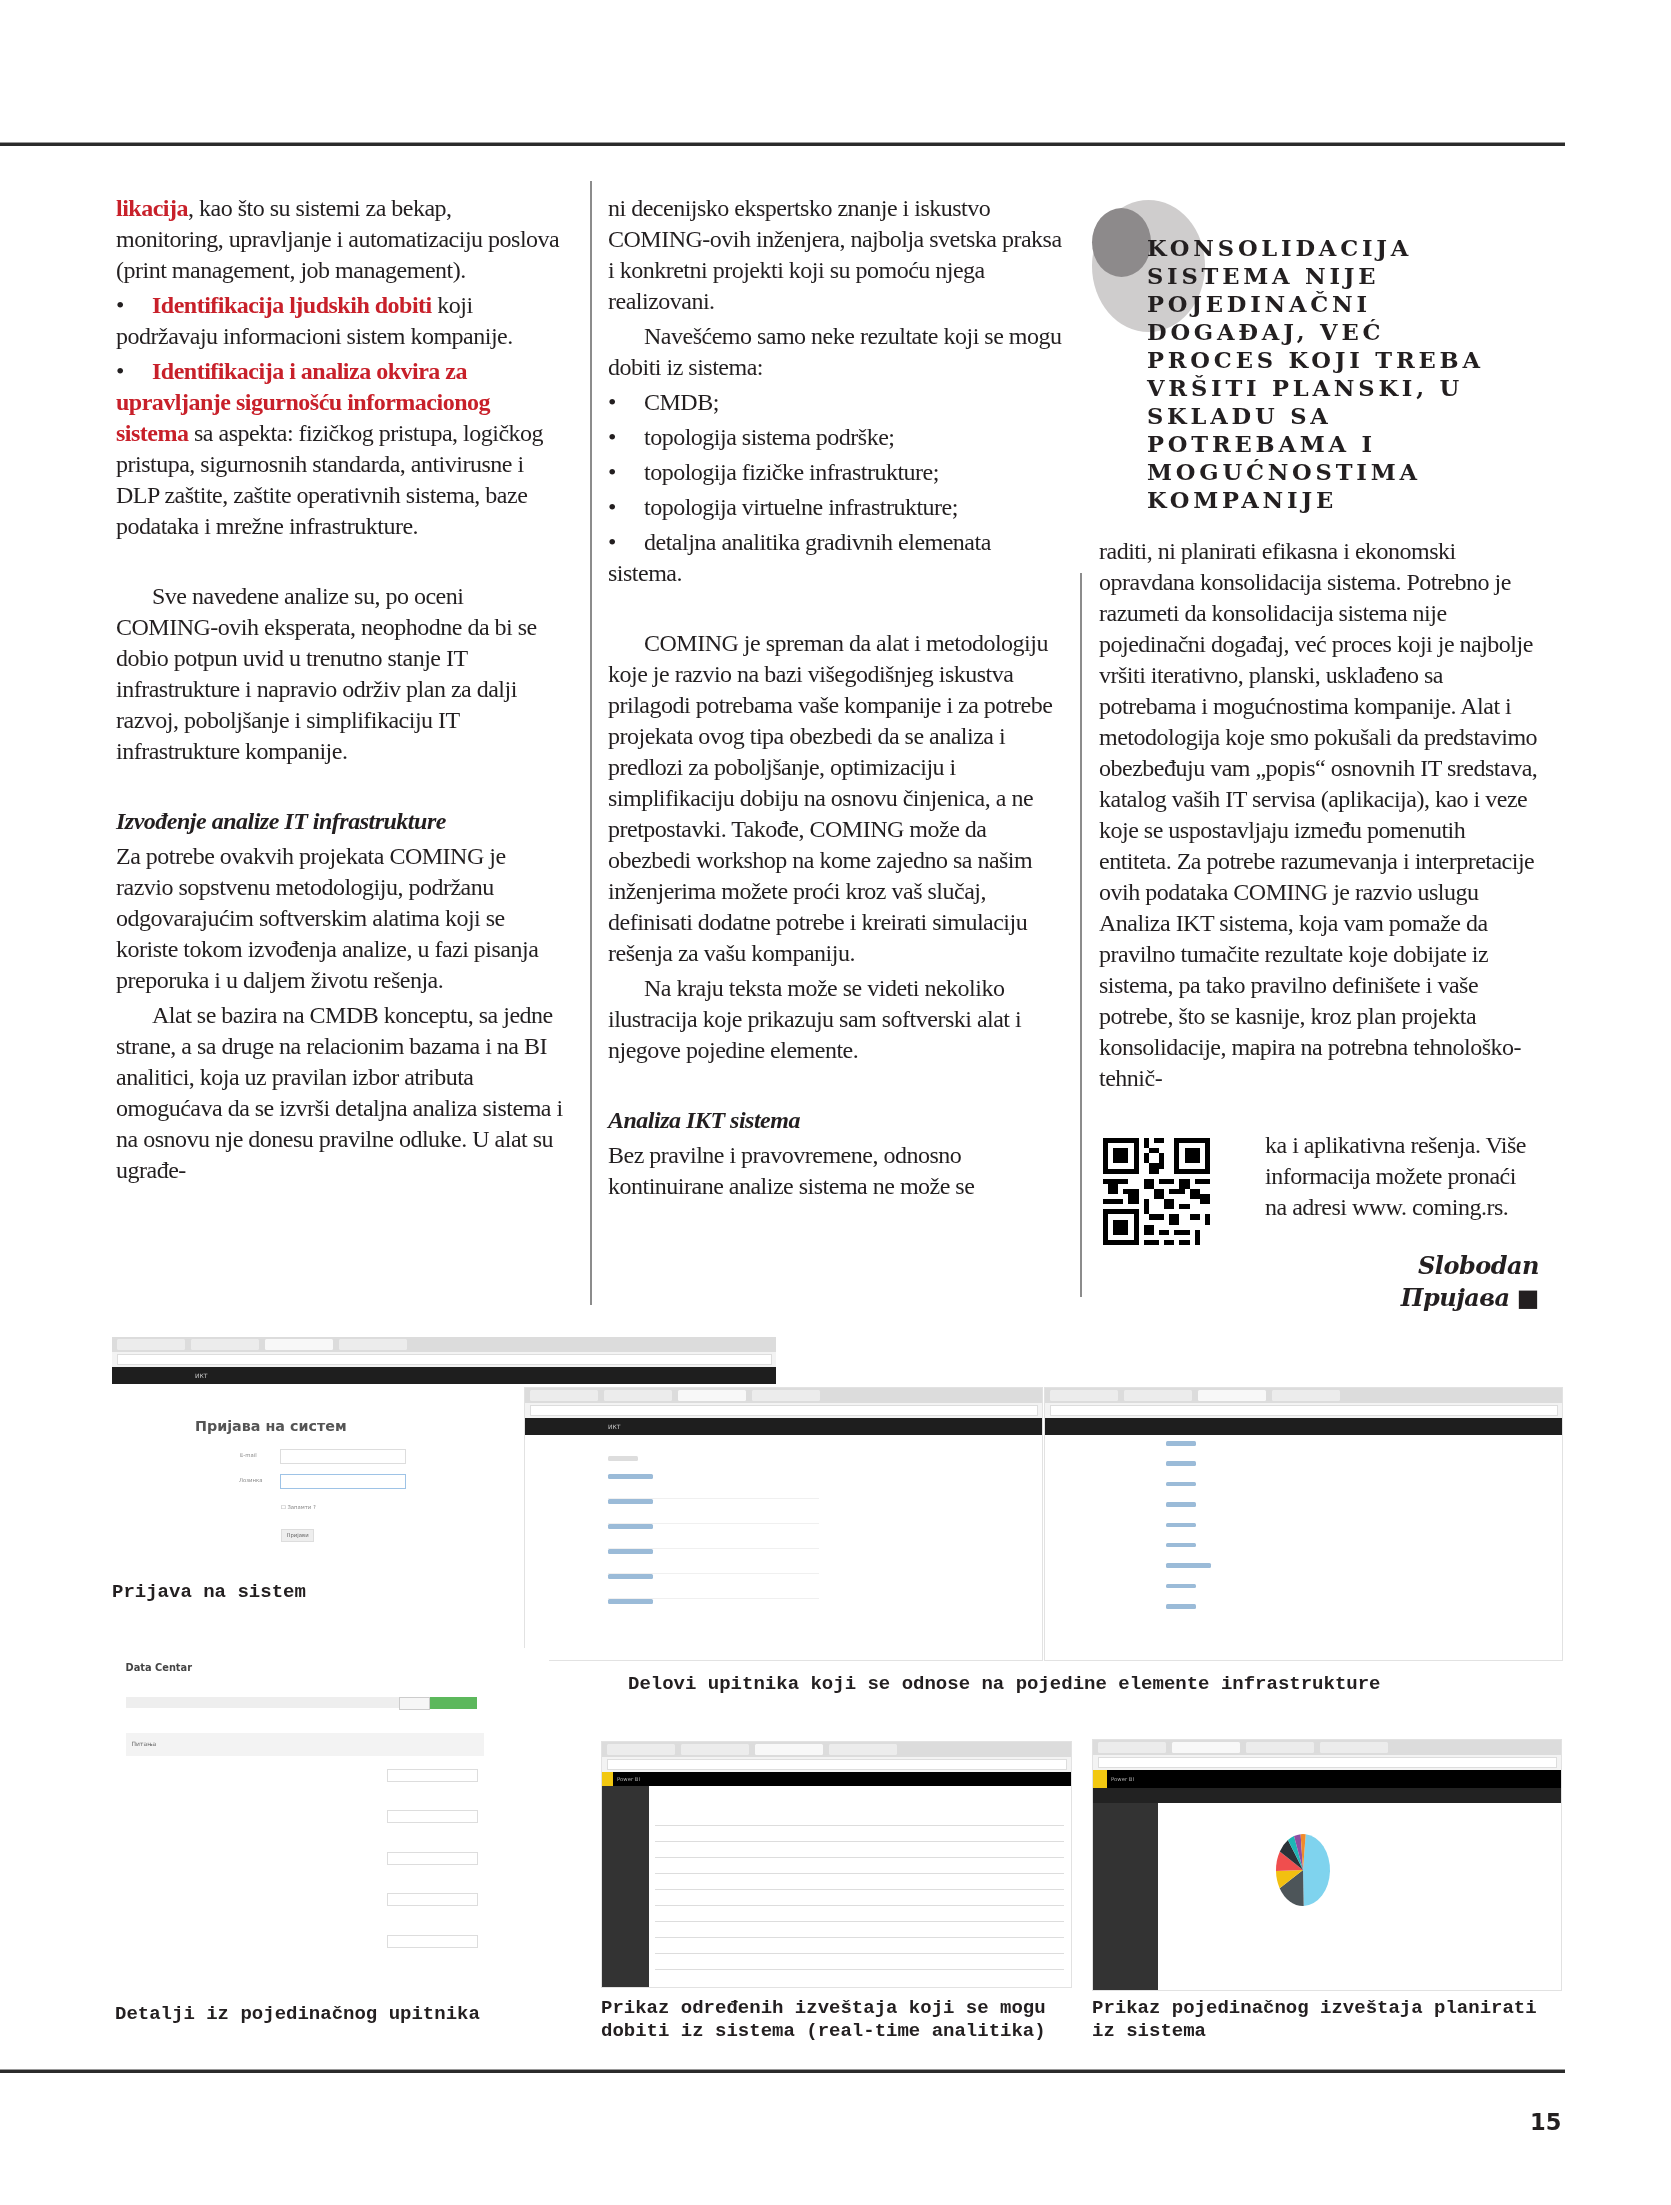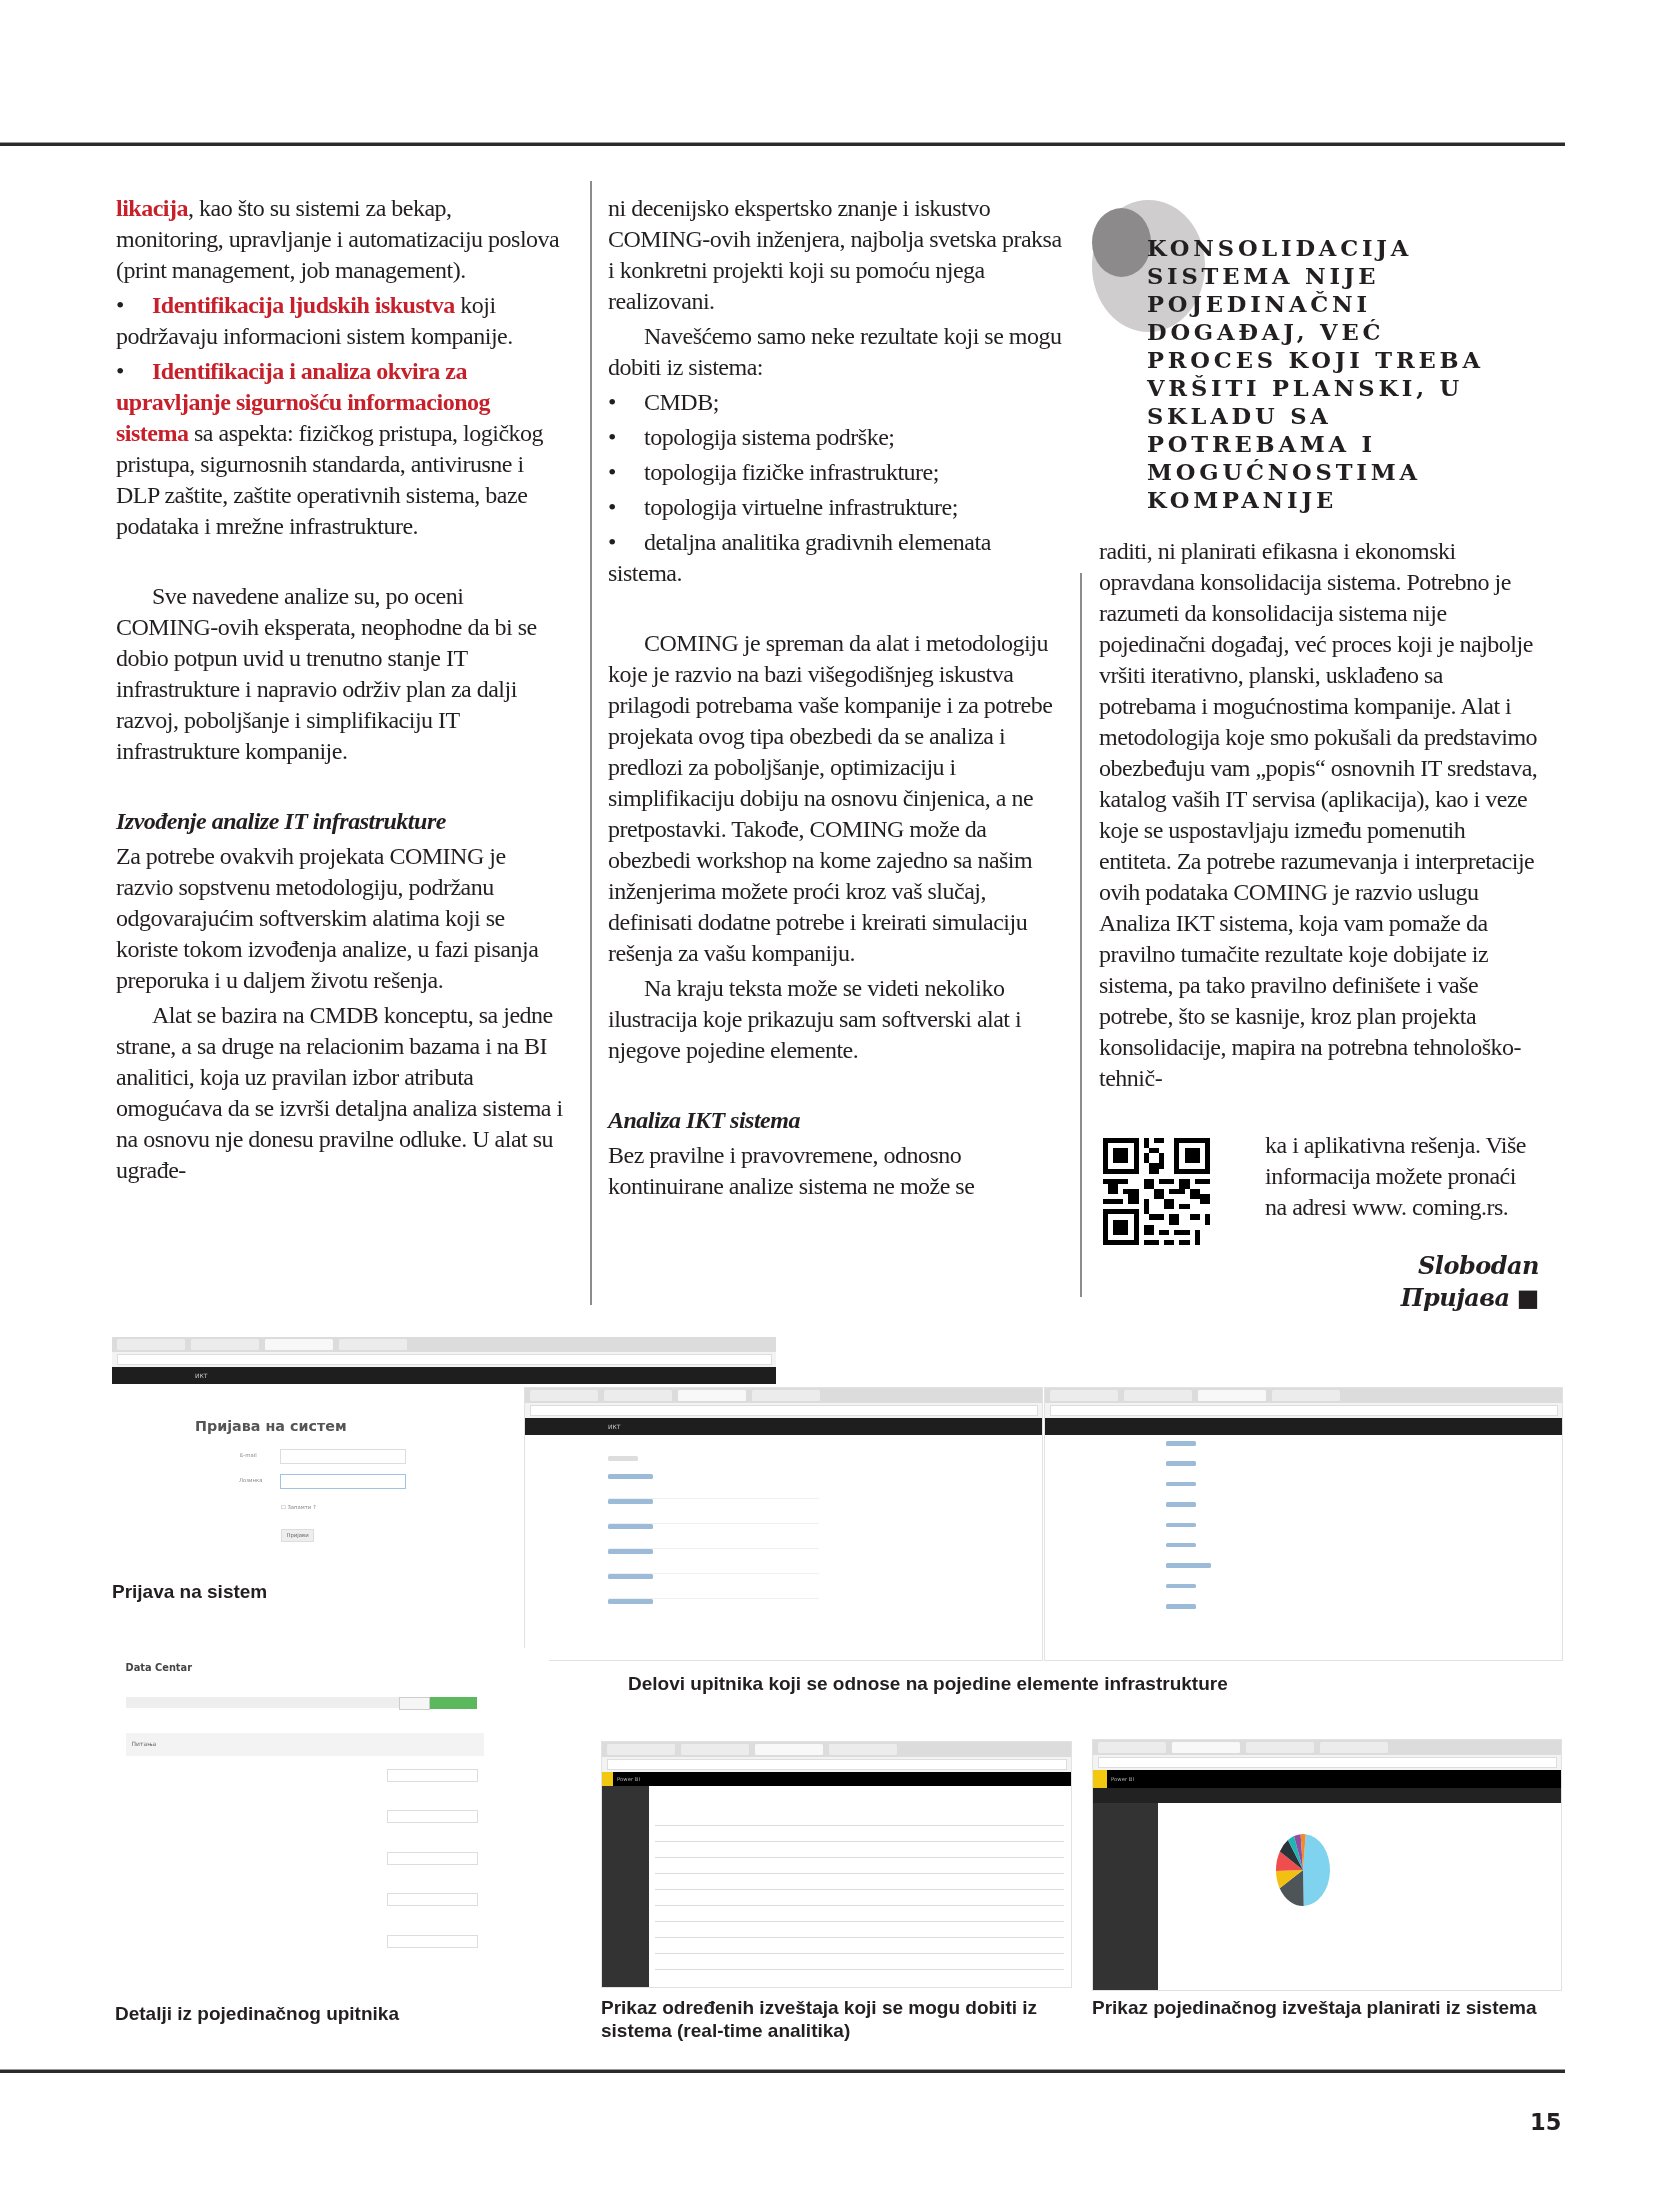--- a/index.html
+++ b/index.html
@@ -21,36 +21,36 @@
   .circle-b { position:absolute; left:1092px; top:208px; width:59px; height:69px; border-radius:50%; background:#8d8a8b; }
   .qr { position:absolute; left:1103px; top:1136px; width:107px; height:111px; }
   .author { font-style:italic; font-weight:bold; }
   .shot { position:absolute; background:#fff; overflow:hidden; border:0.8px solid #e2e2e2; font-family:"DejaVu Sans", sans-serif; }
   .tabbar { height:15px; background:#dcdcdc; display:flex; align-items:center; gap:6px; padding:0 4.5px; font-size:5.3px; color:#777; }
   .tabbar .tab { background:#ececec; height:10.6px; width:68px; border-radius:1.5px; }
   .tabbar .tab.act { background:#f8f8f8; }
   .urlbar { height:15px; background:#f3f3f3; display:flex; align-items:center; gap:4.5px; padding:0 4.5px; }
   .urlbar .u { flex:1; height:9px; background:#fff; border:0.8px solid #ddd; }
   .nav { height:16.6px; background:#1e1e1e; color:#ccc; font-size:6px; display:flex; align-items:center; padding-left:22.6px; }
-  .caption { position:absolute; font-family:Liberation Sans, sans-serif; font-weight:bold; font-size:19px; line-height:22.6px; color:#231f20; }
+  .caption { position:absolute; font-family:Liberation Mono, monospace; font-weight:bold; font-size:19px; line-height:22.6px; color:#231f20; }
   .pageno { position:absolute; left:1530px; top:2109px; font-family:"DejaVu Sans", sans-serif; font-weight:bold; font-size:22.6px; }
   .greyline { height:4.5px; background:#ddd; border-radius:1.5px; }
 </style>
 </head>
 <body>
 
 <div class="rule" style="top:142px;"></div>
 <div class="rule" style="top:2069px;"></div>
 
 <div class="vline" style="left:590px; top:181px; height:1124px;"></div>
 <div class="vline" style="left:1080px; top:573px; height:724px;"></div>
 
 <div class="col" style="left:112px; top:189px; width:456px;">
   <p><span class="red">likacija</span><span>, kao što su sistemi za bekap, monitoring, upravljanje i automatizaciju poslova (print management, job management).</span></p>
-  <p class="bul"><span class="dot">•</span><span class="red">Identifikacija ljudskih iskustva</span><span> koji podržavaju informacioni sistem kompanije.</span></p>
+  <p class="bul"><span class="dot">•</span><span class="red">Identifikacija ljudskih dobiti</span><span> koji podržavaju informacioni sistem kompanije.</span></p>
   <p class="bul"><span class="dot">•</span><span class="red">Identifikacija i analiza okvira za upravljanje sigurnošću informacionog sistema</span><span> sa aspekta: fizičkog pristupa, logičkog pristupa, sigurnosnih standarda, antivirusne i DLP zaštite, zaštite operativnih sistema, baze podataka i mrežne infrastrukture.</span></p>
   <div class="gap"></div>
   <p class="indent">Sve navedene analize su, po oceni COMING-ovih eksperata, neophodne da bi se dobio potpun uvid u trenutno stanje IT infrastrukture i napravio održiv plan za dalji razvoj, poboljšanje i simplifikaciju IT infrastrukture kompanije.</p>
   <div class="gap"></div>
   <p class="sub">Izvođenje analize IT infrastrukture</p>
   <p>Za potrebe ovakvih projekata COMING je razvio sopstvenu metodologiju, podržanu odgovarajućim softverskim alatima koji se koriste tokom izvođenja analize, u fazi pisanja preporuka i u daljem životu rešenja.</p>
   <p class="indent">Alat se bazira na CMDB konceptu, sa jedne strane, a sa druge na relacionim bazama i na BI analitici, koja uz pravilan izbor atributa omogućava da se izvrši detaljna analiza sistema i na osnovu nje donesu pravilne odluke. U alat su ugrađe-</p>
 </div>
 
 <div class="col" style="left:604px; top:189px; width:462px;">

